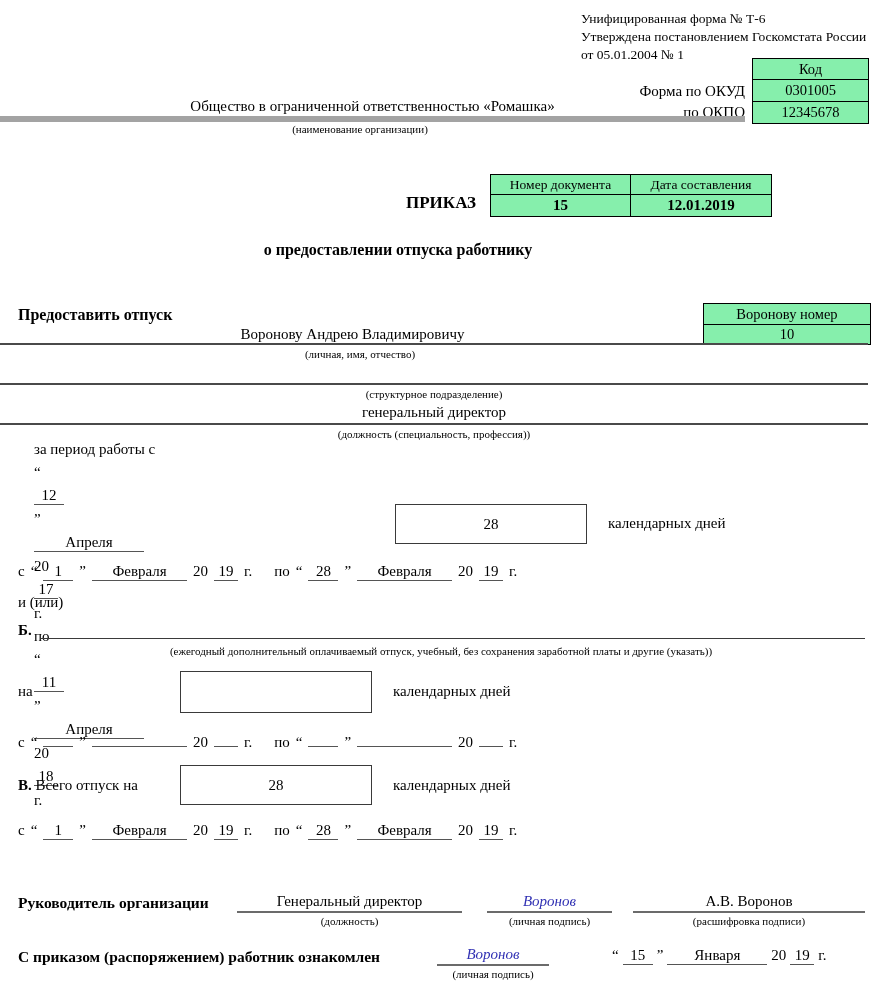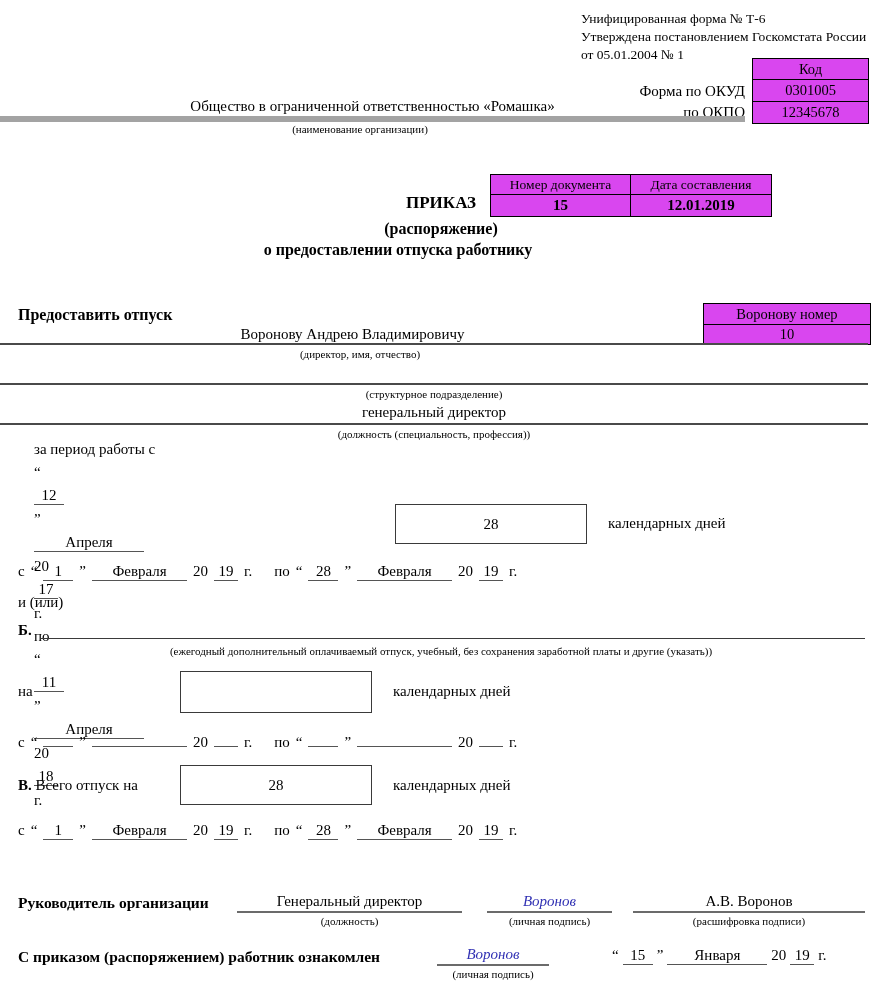--- a/index.html
+++ b/index.html
@@ -12,21 +12,21 @@
   .hint{font-size:11px;}
   .small{font-size:13.5px;}
   .rule{border-bottom:2px solid var(--rule,#4a4a4a);height:0;}
   .thinrule{border-bottom:1.5px solid #3a3a3a;height:0;}
   .blank{display:inline-block;border-bottom:1.5px solid #555;text-align:center;min-height:16px;}
   .w30{width:30px;} .w24{width:24px;} .w95{width:95px;} .w110{width:110px;} .w100{width:100px;}
   .box{position:absolute;border:1.6px solid #3a3a3a;display:flex;align-items:center;justify-content:center;background:#fff;}
   .dl{display:flex;align-items:baseline;gap:6px;white-space:nowrap;}
   .gapL{margin-left:16px;}
   .sig{color:var(--sig,#3030b3);font-style:italic;}
-  table.frm{border-collapse:collapse;background:#d946ef;}
+  table.frm{border-collapse:collapse;background:#86efac;}
   table.frm td{border:1.5px solid #000;text-align:center;padding:0 3px;}
   .field{position:absolute;}
   .field .val{display:block;text-align:center;padding-bottom:1px;border-bottom:2px solid #6b6b6b;}
   .field .cap{display:block;text-align:center;font-size:11px;padding-top:2px;}
 </style>
 </head>
 <body>
 
 <div id="page">
 
@@ -61,38 +61,37 @@
       <td style="width:133px;height:19px;">Номер документа</td>
       <td style="width:134px;">Дата составления</td>
     </tr>
     <tr>
       <td class="b" style="height:21px;font-size:15px;">15</td>
       <td class="b" style="font-size:15px;">12.01.2019</td>
     </tr>
   </tbody>
     </table>
   <div class="abs ctr b" style="left:0;top:193px;width:882px;font-size:17px;">ПРИКАЗ</div>
-  <div class="abs ctr b" style="left:0;top:220px;width:882px;font-size:16px;">(распоряжение)</div>
   <div class="abs ctr b" style="left:0;top:241px;width:796px;font-size:16px;">о предоставлении отпуска работнику</div>
 
   <div class="abs b" style="left:18px;top:306px;font-size:16px;">Предоставить отпуск</div>
   <table class="frm abs" style="left:703px;top:303px;font-size:14.5px;">
     <tbody>
         <tr>
           <td style="width:160px;height:20px;">Воронову номер</td>
         </tr>
     <tr>
           <td style="height:19px;">10</td>
         </tr>
   </tbody>
     </table>
 
   <div class="abs ctr" style="left:0;top:326px;width:705px;">Воронову Андрею Владимировичу</div>
   <div class="abs rule" style="left:0;top:343px;width:868px;"></div>
-  <div class="abs ctr hint" style="left:0;top:348px;width:720px;">(директор, имя, отчество)</div>
+  <div class="abs ctr hint" style="left:0;top:348px;width:720px;">(личная, имя, отчество)</div>
 
   <div class="abs rule" style="left:0;top:383px;width:868px;"></div>
   <div class="abs ctr hint" style="left:0;top:388px;width:868px;">(структурное подразделение)</div>
 
   <div class="abs ctr" style="left:0;top:404px;width:868px;">генеральный директор</div>
   <div class="abs rule" style="left:0;top:423px;width:868px;"></div>
   <div class="abs ctr hint" style="left:0;top:428px;width:868px;">(должность (специальность, профессия))</div>
 
   <div class="abs dl" style="left:18px;top:441px;flex-direction:column;">
     <span>за период работы с</span>

